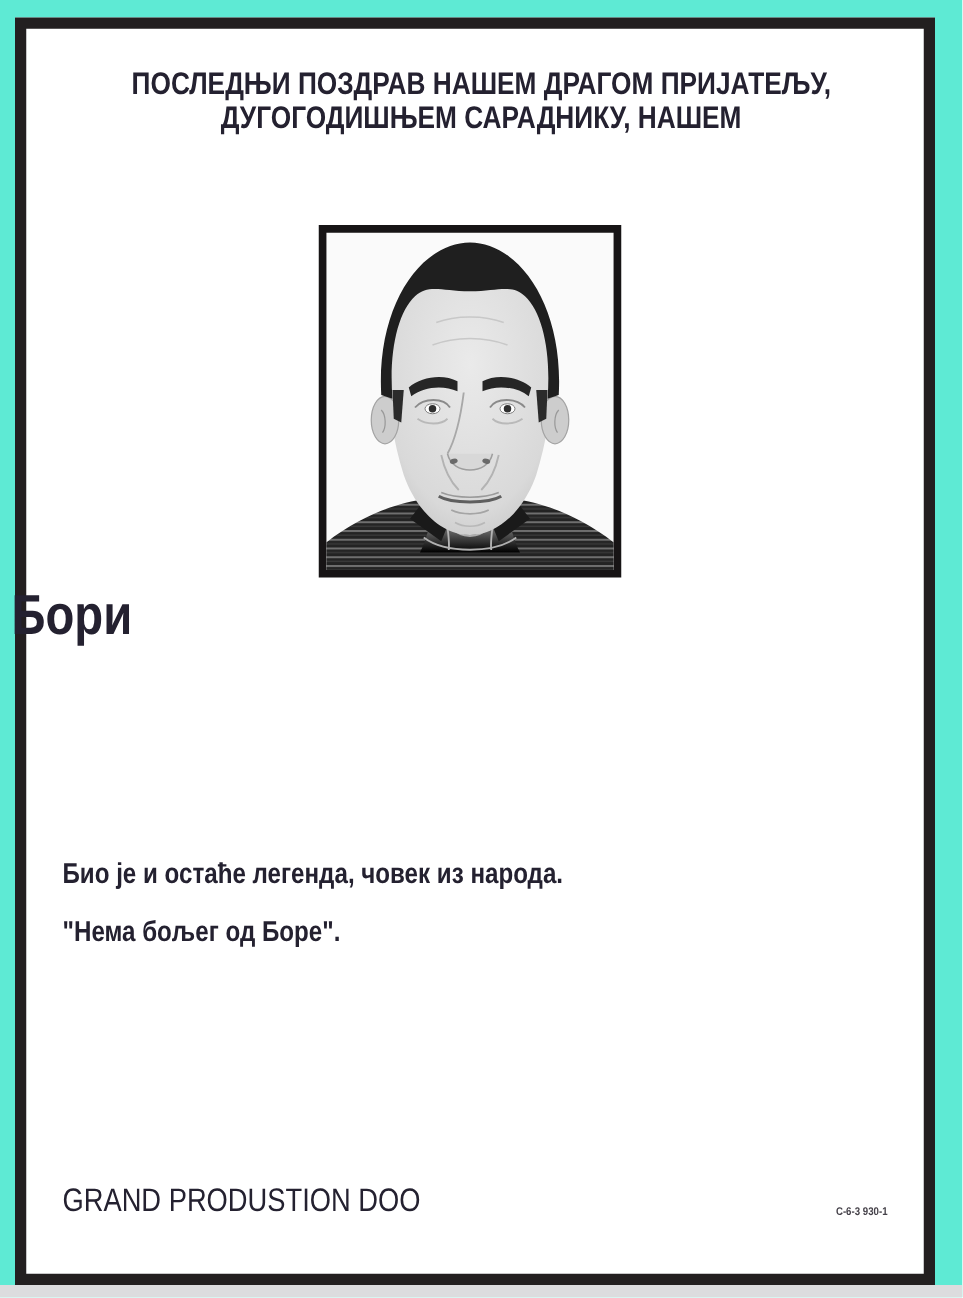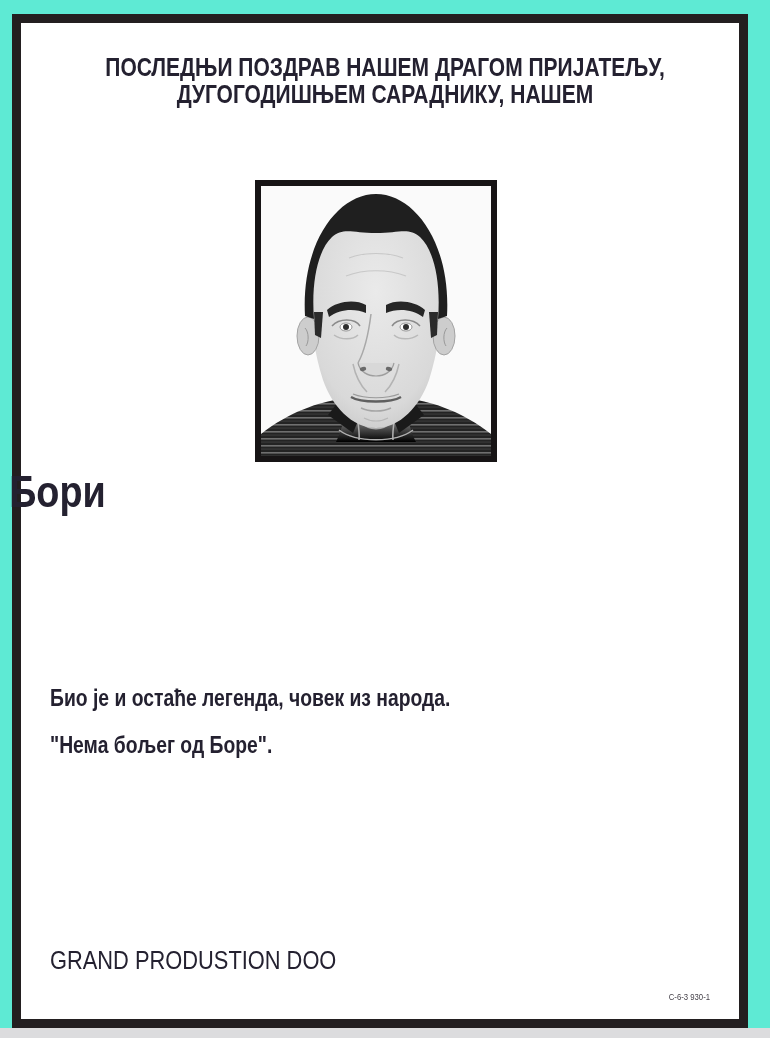--- a/index.html
+++ b/index.html
@@ -33,21 +33,21 @@
   .tribute{
     position:absolute;left:50px;top:684px;font-size:23px;font-weight:bold;color:#242130;
   }
   .tribute .line{display:block;line-height:28px;margin-bottom:19px;}
   .signature{
     position:absolute;left:50px;top:925px;font-size:26px;line-height:30px;
     font-weight:normal;color:#242130;margin-top:20px;
   }
   .notice-code{
     position:absolute;right:60px;top:963px;font-size:9px;line-height:12px;
-    font-weight:normal;color:#454149;text-align:left;margin-top:28px;
+    font-weight:bold;color:#454149;text-align:left;
   }
 </style>
 </head>
 <body>
 
 <div class="canvas">
 
   <div class="frame"></div>
 
   <div class="header">

